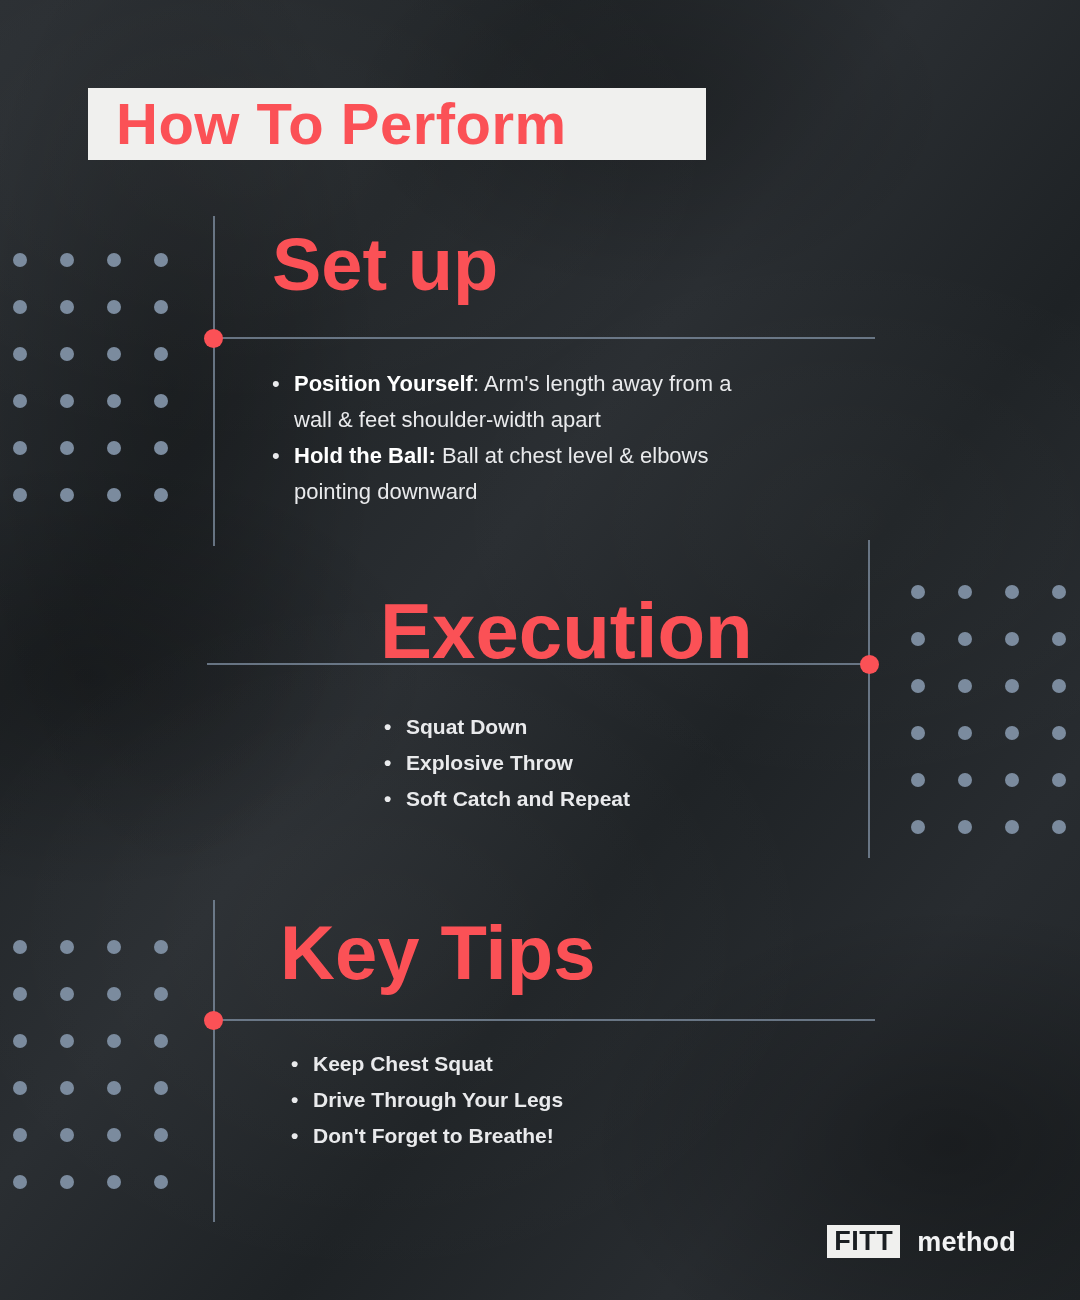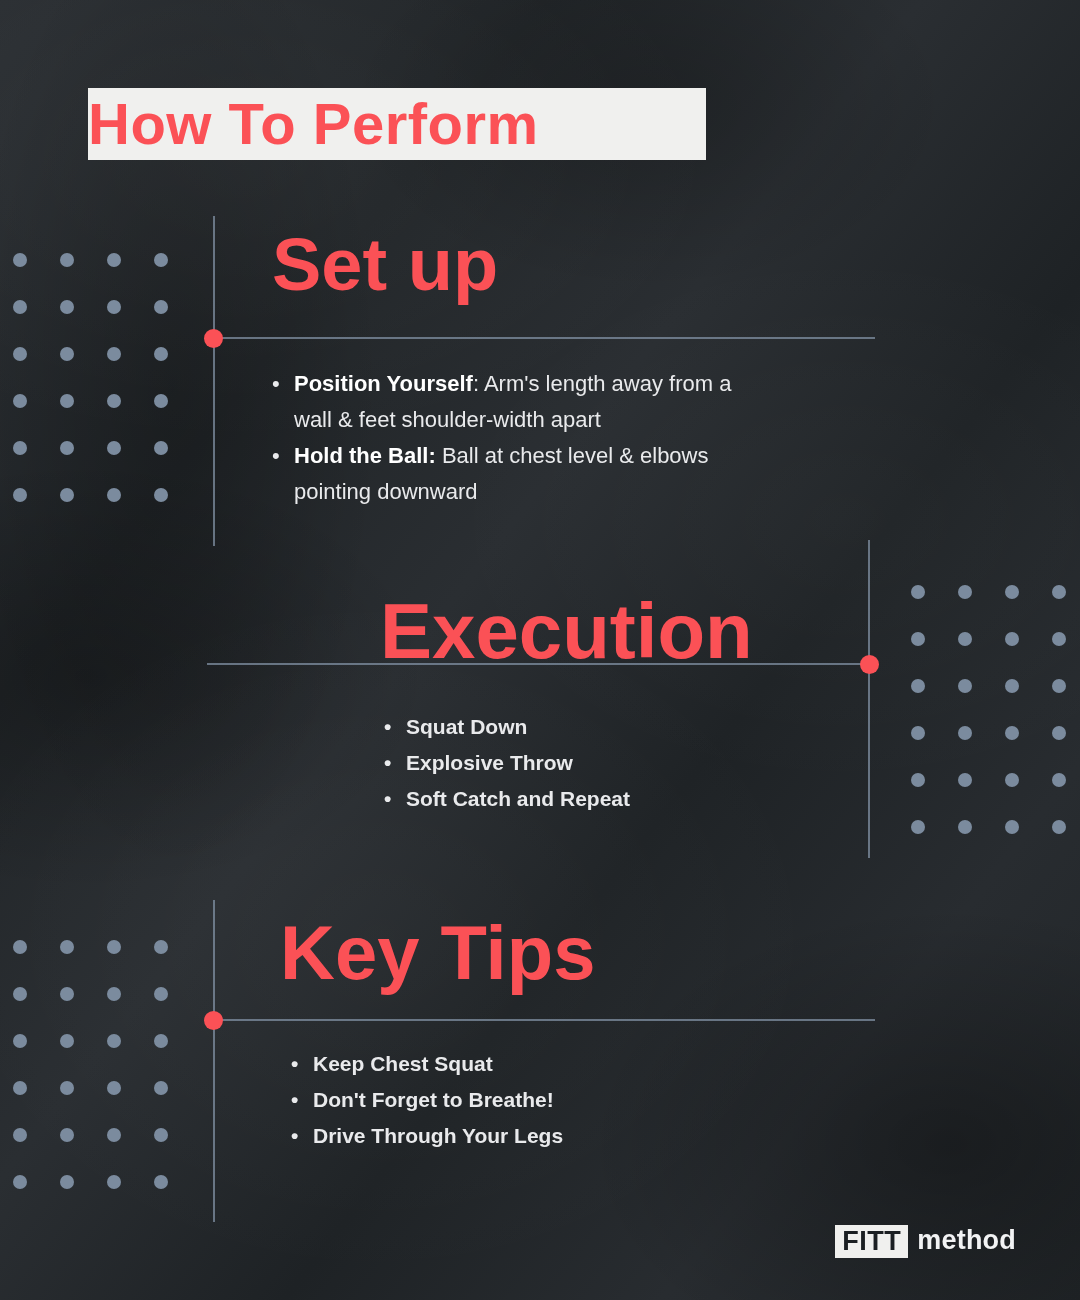--- a/index.html
+++ b/index.html
@@ -55,20 +55,21 @@
     position:absolute; left:88px; top:88px;
     width:618px; height:72px;
     background:#f0f0ee;
     display:flex; align-items:center;
     z-index:6;
   }
   #title-band .title-text {
     color:#fb5156;
     font-size:58px; font-weight:bold;
     letter-spacing:.5px;
+    padding-left:28px;
     line-height:1;
     white-space:nowrap;
   }
 
   
   .vline { position:absolute; width:1.6px; background:#8494a8; opacity:.72; z-index:3; }
   .hline { position:absolute; height:1.6px; background:#8494a8; opacity:.72; z-index:3; }
   .node  { position:absolute; width:19px; height:19px; border-radius:50%; background:#fb5156; z-index:5; }
 
   
@@ -100,21 +101,21 @@
   
   #list-setup { width:470px; }
   #list-setup li { font-size:22px; line-height:36px; margin-bottom:0px; font-weight:400; }
 
   
   #list-execution li, #list-keytips li { font-size:21px; font-weight:bold; line-height:36px; }
 
   
   #logo {
     position:absolute; right:64px; bottom:42px;
-    display:flex; align-items:flex-start; gap:9px;
+    display:flex; align-items:flex-end; gap:17px;
     z-index:6;
   }
   #logo .logo-mark {
     background:#f0f0ee; color:#1b1f22;
     font-size:27px; font-weight:bold;
     letter-spacing:.5px;
     padding:2px 7px 3px 7px;
     line-height:1.05;
   }
   #logo .logo-word {
@@ -252,24 +253,24 @@
 
   <div class="section" style="left:280px; top:915px;">
     <div class="sec-head" id="head-keytips">Key Tips</div>
   </div>
 
   <ul class="bullets" id="list-keytips" style="position:absolute; left:291px; top:1046px; z-index:4;">
     <li>
       <span>Keep Chest Squat</span>
     </li>
     <li>
+      <span>Drive Through Your Legs</span>
+    </li>
+    <li>
       <span>Don't Forget to Breathe!</span>
-    </li>
-    <li>
-      <span>Drive Through Your Legs</span>
     </li>
   </ul>
 
   <div id="logo">
     <span class="logo-mark">FITT</span>
     <span class="logo-word">method</span>
   </div>
 
 </div>
 

